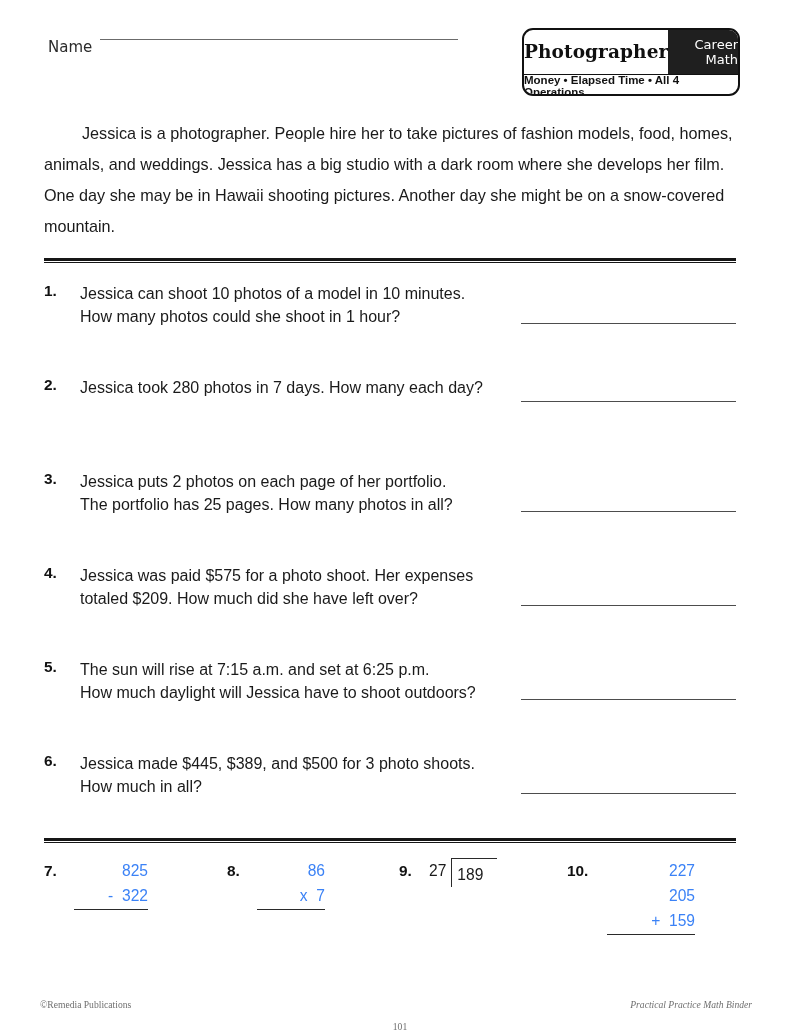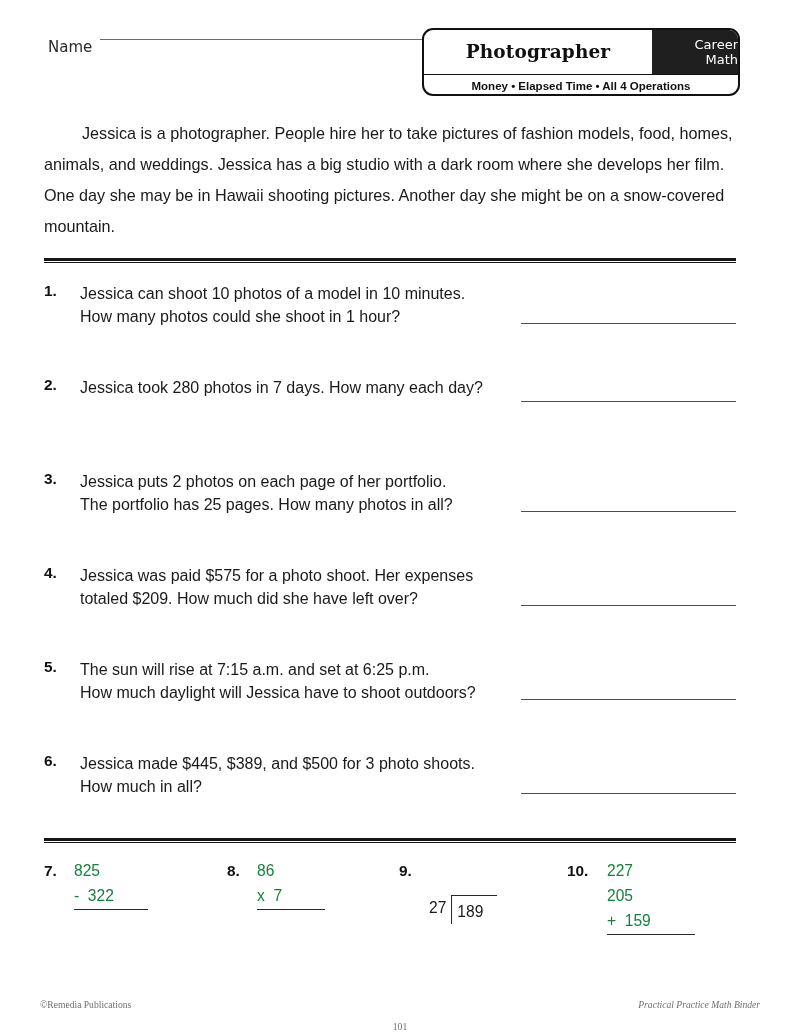--- a/index.html
+++ b/index.html
@@ -49,21 +49,21 @@
     flex: 1;
     margin-left: 8px;
     border-bottom: 1.3px solid #6b6b6b;
     height: 1px;
   }
 
   .badge {
     position: absolute;
     right: 12px;
     top: 0;
-    width: 318px;
+    width: 218px;
     height: 68px;
     border: 2.4px solid #111111;
     border-radius: 11px;
     background: #ffffff;
     box-sizing: border-box;
     overflow: hidden;
   }
   .badge-top {
     display: flex;
     height: 44px;
@@ -202,22 +202,22 @@
     position: absolute;
     left: 0;
     top: 0;
     font-weight: bold;
     font-size: 15.4px;
     color: #111111;
   }
   .stack {
     position: absolute;
     top: 0;
-    text-align: left;
-    color: #15803d;
+    text-align: right;
+    color: #3b82f6;
   }
   .stack .line {
     white-space: pre;
   }
   .stack .ruled {
     border-bottom: 1.6px solid #2a2a2a;
     padding-bottom: 1px;
   }
 
   #calc-7 { left: 0; }
@@ -228,21 +228,20 @@
   #calc-10 { left: 523px; }
   #calc-10 .stack { left: 40px; width: 88px; }
 
   
   .longdiv {
     position: absolute;
     left: 30px;
     top: 0;
     display: flex;
     align-items: flex-start;
-    margin-top: 37px;
   }
   .longdiv .divisor {
     padding-right: 5px;
     line-height: 25px;
   }
   .longdiv .bracket {
     border-left: 1.6px solid #2a2a2a;
     border-top: 1.6px solid #2a2a2a;
     padding: 4px 14px 0 5px;
     line-height: 24px;
@@ -268,21 +267,21 @@
     position: absolute;
     left: 0;
     right: 0;
     top: 0;
     text-align: center;
     font-family: "Liberation Serif", serif;
     margin-top: 22px;
   }
   .footer .right {
     position: absolute;
-    right: 0;
+    right: 8px;
     top: 0;
     font-family: "Liberation Serif", serif;
     font-style: italic;
   }
 </style>
 </head>
 <body>
 
 <div class="page">
 

